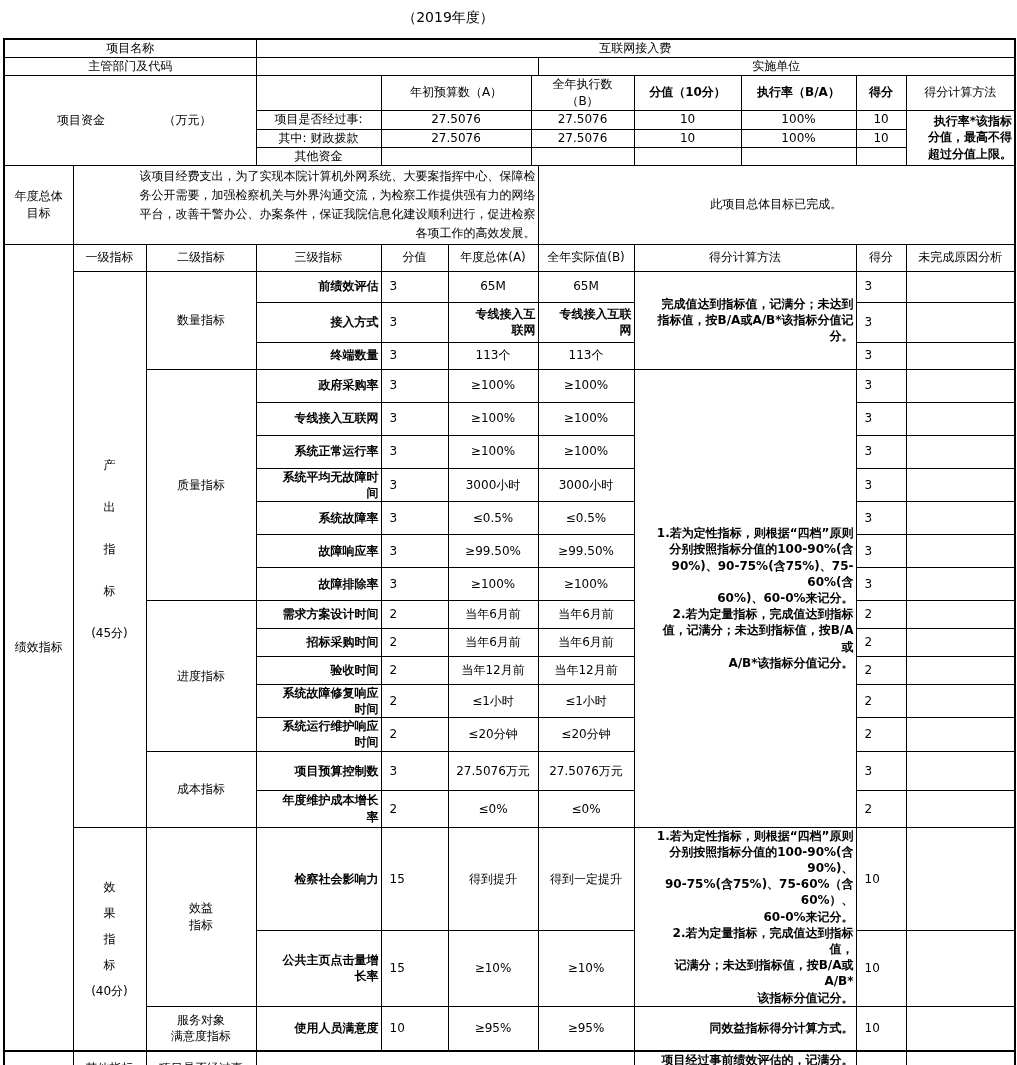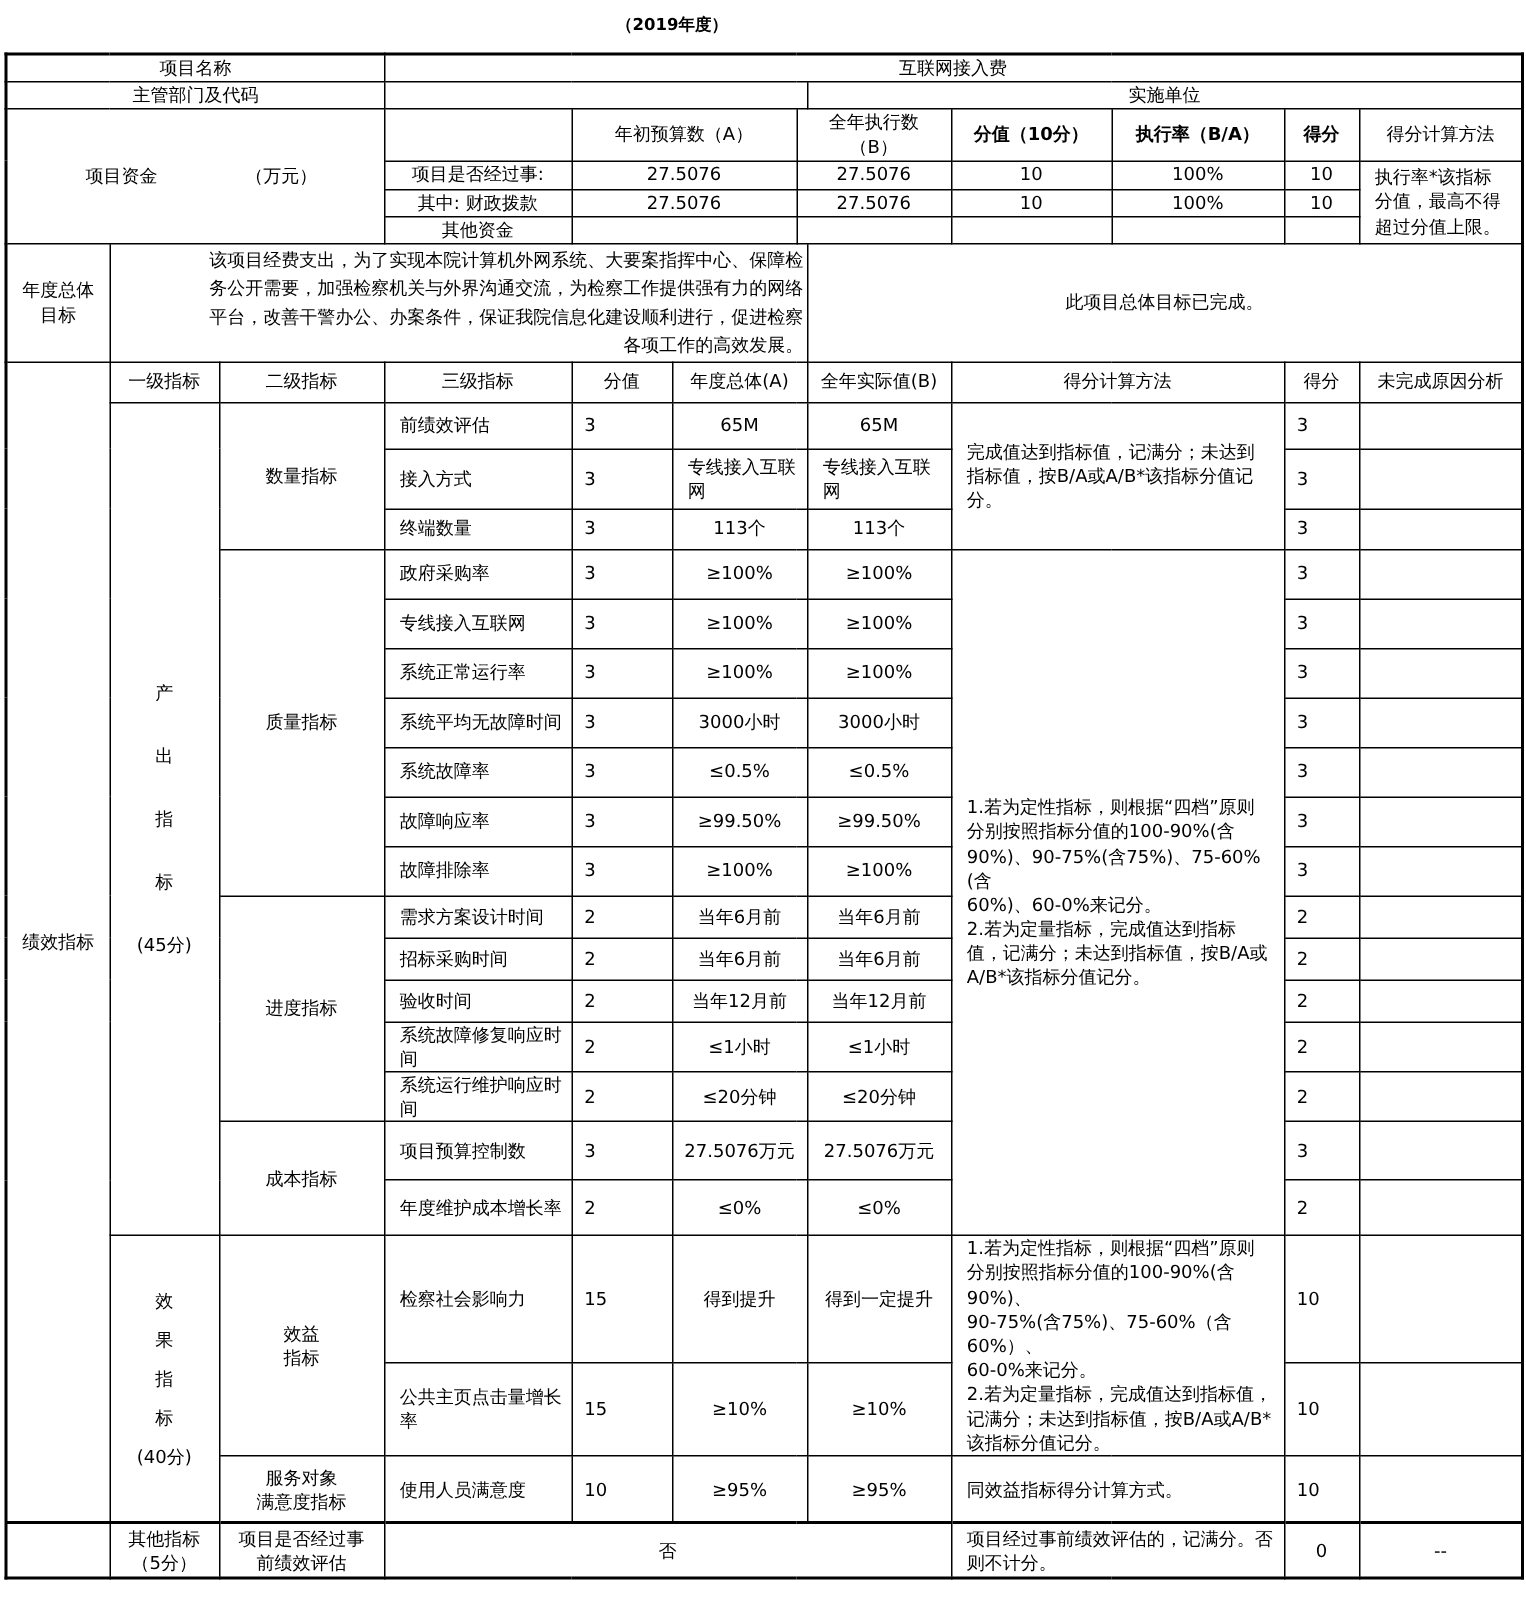--- a/index.html
+++ b/index.html
@@ -1,22 +1,22 @@
 <!DOCTYPE html>
 <html><head>
 <meta charset="utf-8">
 <style>
   html,body{margin:0;padding:0;background:#fff;}
   body{width:1017px;height:1065px;font-family:"DejaVu Sans","Liberation Sans",sans-serif;color:#000;}
   .titlewrap{width:896px;text-align:center;}
   .title{padding-top:6px;font-size:16px;font-weight:bold;letter-spacing:1px;}
-  .subtitle{margin-top:9px;font-size:11px;font-weight:bold;}
+  .subtitle{margin-top:9px;font-size:14px;}
   table{border-collapse:collapse;table-layout:fixed;width:1011px;margin:11px 0 0 3px;border:2px solid #000;}
   td{border:1px solid #000;font-size:12px;text-align:center;vertical-align:middle;padding:0 2px;overflow:hidden;line-height:1.35;}
-  td.l{text-align:left;padding-left:10px;}
+  td.l{text-align:right;padding-left:20px;font-weight:bold;}
   td.sl{text-align:left;padding-left:8px;}
   .pre{white-space:pre-line;margin-left:47px;}
   .b{font-weight:bold;}
   .vlabel{white-space:pre-line;line-height:42px;font-size:12px;}
   .vlabel2{white-space:pre-line;line-height:26px;font-size:12px;}
   .goaltext{white-space:pre-line;line-height:19px;text-align:right;}
   tr.bt2 > td{border-top:2px solid #000;}
   .fundlabel{display:flex;justify-content:space-between;padding:0 42px 0 50px;}
 </style>
 </head>

